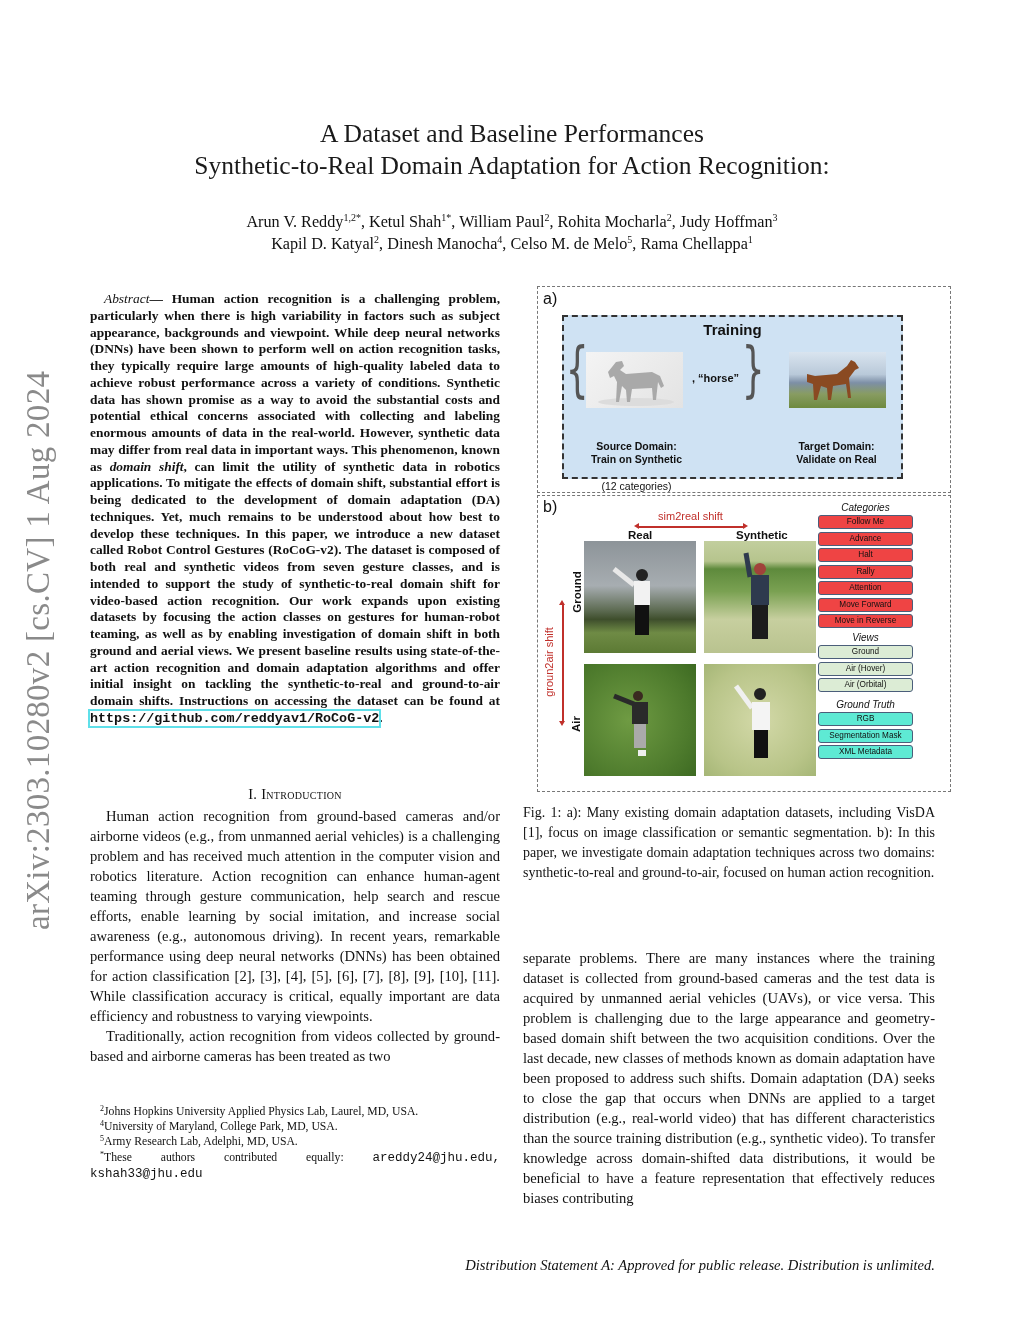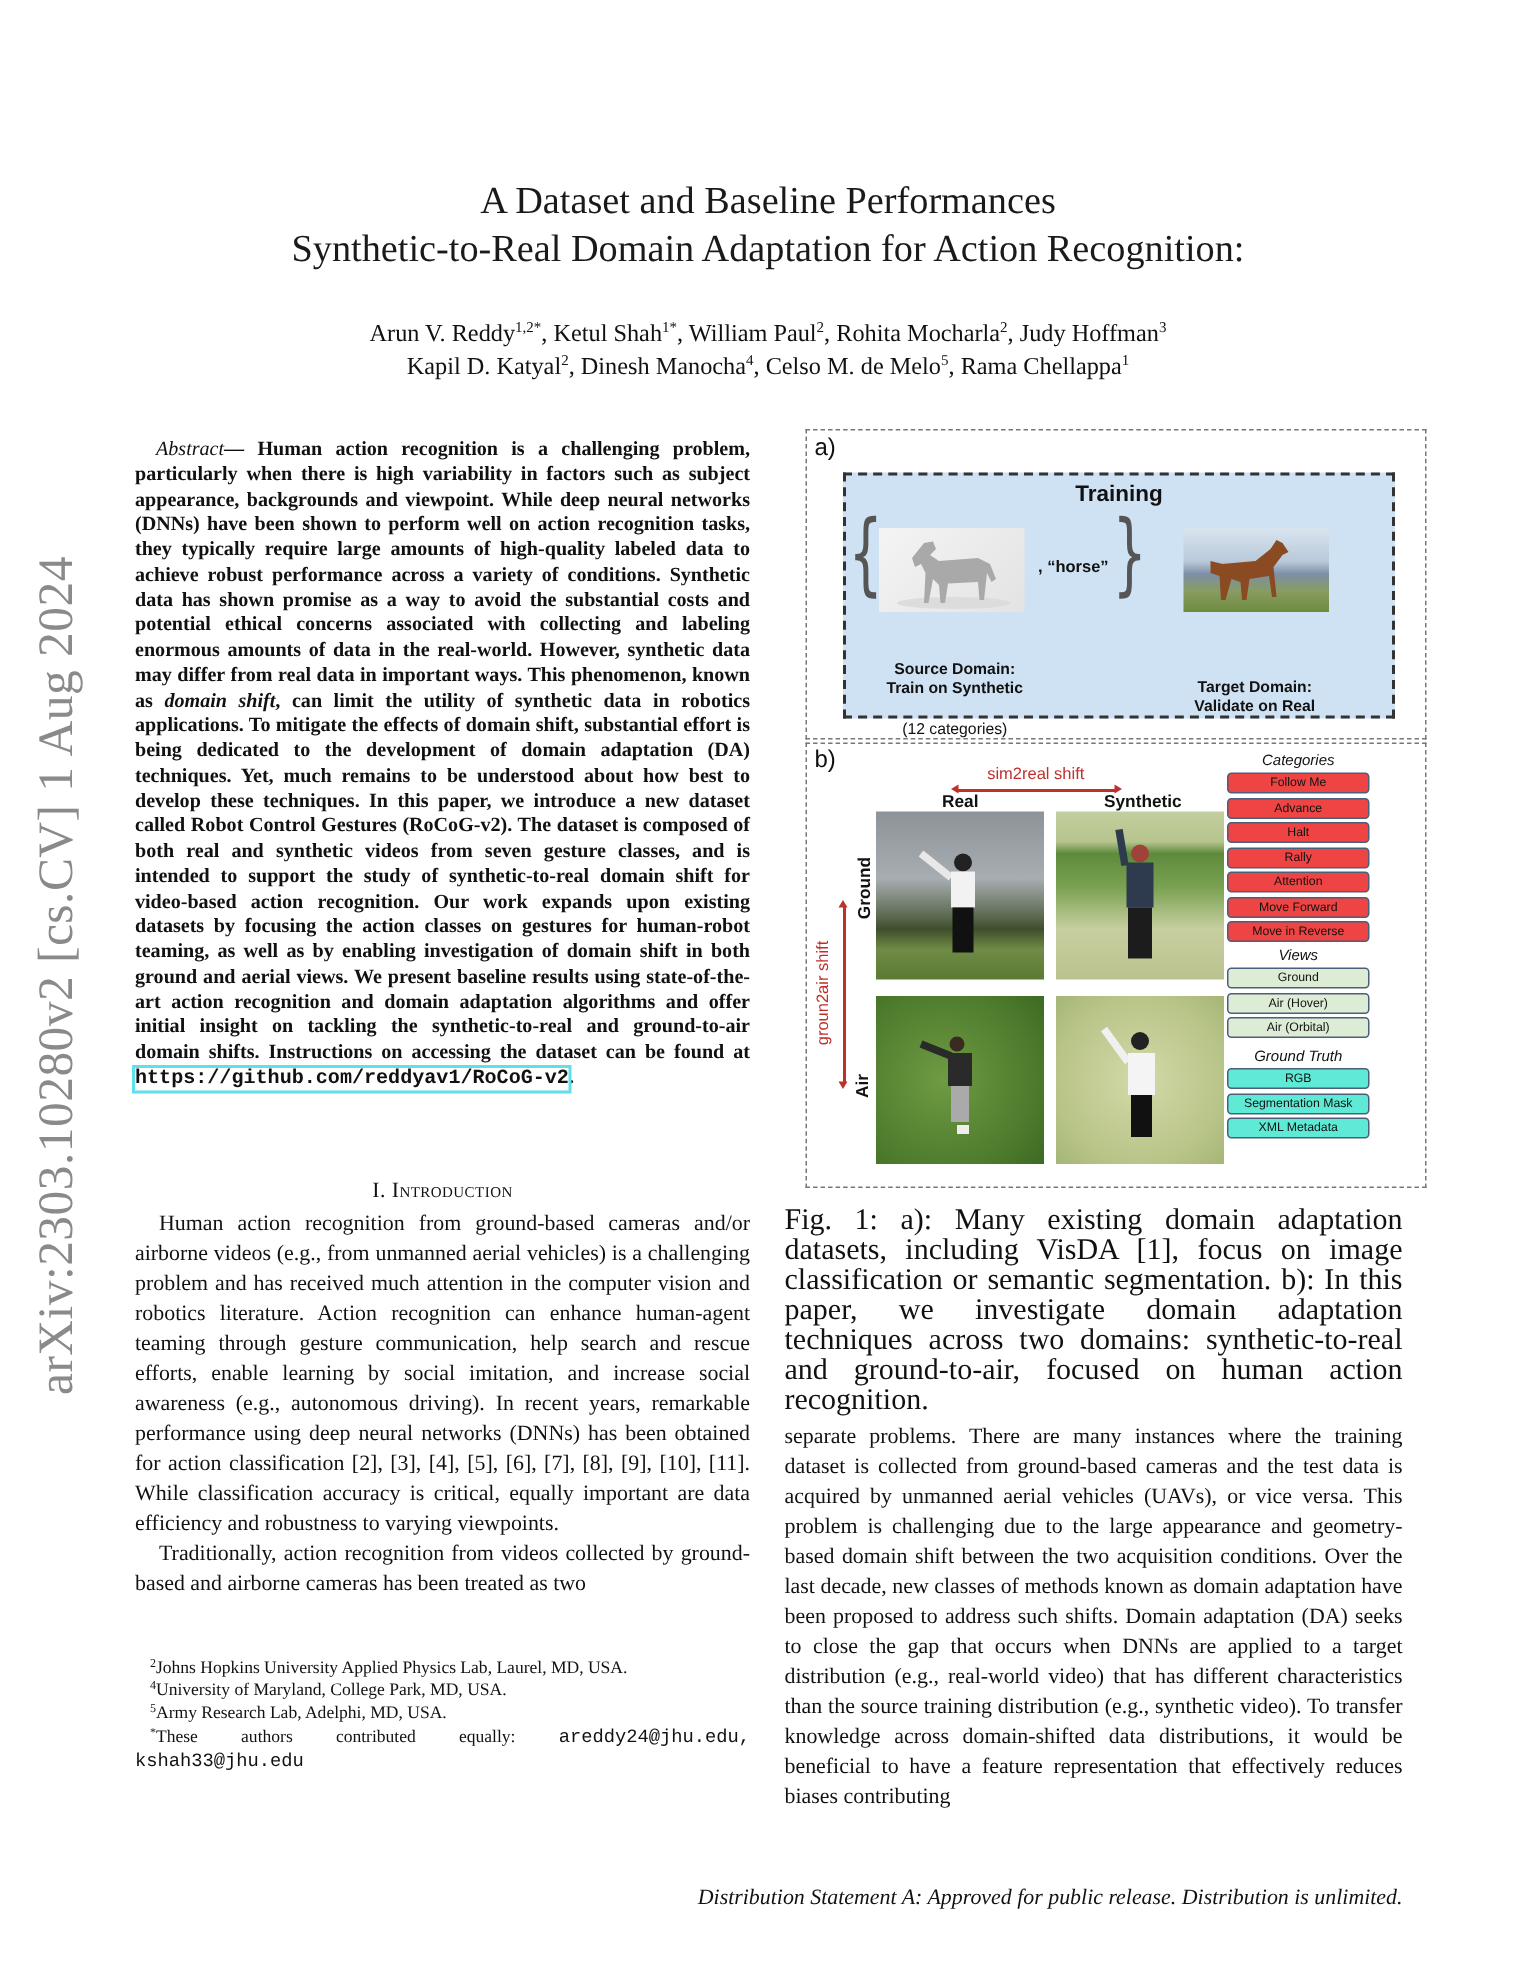--- a/index.html
+++ b/index.html
@@ -29,32 +29,32 @@
 
   .body-text { font-size: 14.6px; line-height: 20px; text-align: justify; }
   .body-text p { margin: 0; text-indent: 16px; }
   .intro { top: 806px; }
 
   .footnotes { top: 1104px; font-size: 11.7px; line-height: 15.2px; text-align: justify; }
   .footnotes p { margin: 0; text-indent: 10px; }
   .footnotes sup { font-size: 8px; vertical-align: 4px; line-height: 0; }
   .mono { font-family: "Liberation Mono", "DejaVu Sans Mono", monospace; font-size: 12.5px; }
 
-  .caption { top: 803px; font-size: 20px; line-height: 20px; text-align: justify; }
+  .caption { top: 803px; font-size: 14px; line-height: 20px; text-align: justify; }
   .right-body { top: 948px; }
 
   .distribution { left: 380px; width: 555px; top: 1257px; text-align: right; font-style: italic; font-size: 14.6px; }
 
   
   .fig { left: 537px; top: 286px; width: 414px; height: 506px; }
   .panel { position: absolute; border: 1.5px dashed #777; box-sizing: border-box; }
   .panel-a { left: 0; top: 0; width: 414px; height: 207px; }
   .panel-b { left: 0; top: 209px; width: 414px; height: 297px; }
   .plabel { position: absolute; font-family: "Liberation Sans", "DejaVu Sans", sans-serif; font-size: 16px; color: #111; }
-  .train-box { position: absolute; left: 24px; top: 28px; width: 368px; height: 164px; background: #cfe2f3;
+  .train-box { position: absolute; left: 24px; top: 28px; width: 341px; height: 164px; background: #cfe2f3;
                border: 2.5px dashed #333; box-sizing: border-box; }
   .sans { font-family: "Liberation Sans", "DejaVu Sans", sans-serif; }
   .train-title { position: absolute; left: 0; width: 100%; top: 4px; text-align: center; font-weight: bold; font-size: 15px; }
   .brace { position: absolute; font-family: "DejaVu Sans", sans-serif; color: #555; font-size: 60px; line-height: 1; transform: scaleX(0.6); }
   .img-syn { position: absolute; left: 22px; top: 35px; width: 97px; height: 56px; background: linear-gradient(135deg, #f4f4f4, #e3e3e3); }
   .img-real { position: absolute; left: 225px; top: 35px; width: 97px; height: 56px;
               background: linear-gradient(180deg, #d9e4ef 0%, #b9c9d9 40%, #7d8fa6 55%, #889c62 75%, #6e8a3e 100%); }
   .horse-shape { position: absolute; }
   .horse-label { position: absolute; left: 128px; top: 55px; font-weight: bold; font-size: 11px; }
   .dom-label { position: absolute; text-align: center; font-size: 10.5px; line-height: 13px; font-weight: bold; }
@@ -141,21 +141,21 @@
       <div class="img-real">
         <svg class="horse-shape" width="97" height="56" viewBox="0 0 97 56">
           <path d="M18 22 L26 24 L48 22 L58 14 L62 8 L66 10 L70 16 L66 18 L60 26 L62 46 L59 46 L57 32 L44 34 L42 48 L39 48 L38 36 L32 34 L28 48 L25 48 L24 32 L18 30 Z" fill="#8a4a22"></path>
         </svg>
       </div>
       <div class="dom-label" style="left:10px; top:123px; width:125px;">
         <div>Source Domain:</div>
         <div>Train on Synthetic</div>
         <div class="nb">(12 categories)</div>
       </div>
-      <div class="dom-label" style="left:210px; top:123px; width:125px;margin-top:12px;">
+      <div class="dom-label" style="left:210px; top:123px; width:125px;">
         <div>Target Domain:</div>
         <div>Validate on Real</div>
       </div>
     </div>
   </div>
 
   <div class="panel panel-b">
     <div class="plabel" style="left:5px; top:2px;">b)</div>
     <div class="shift-h">sim2real shift</div>
     <div class="arrow-h"></div>

